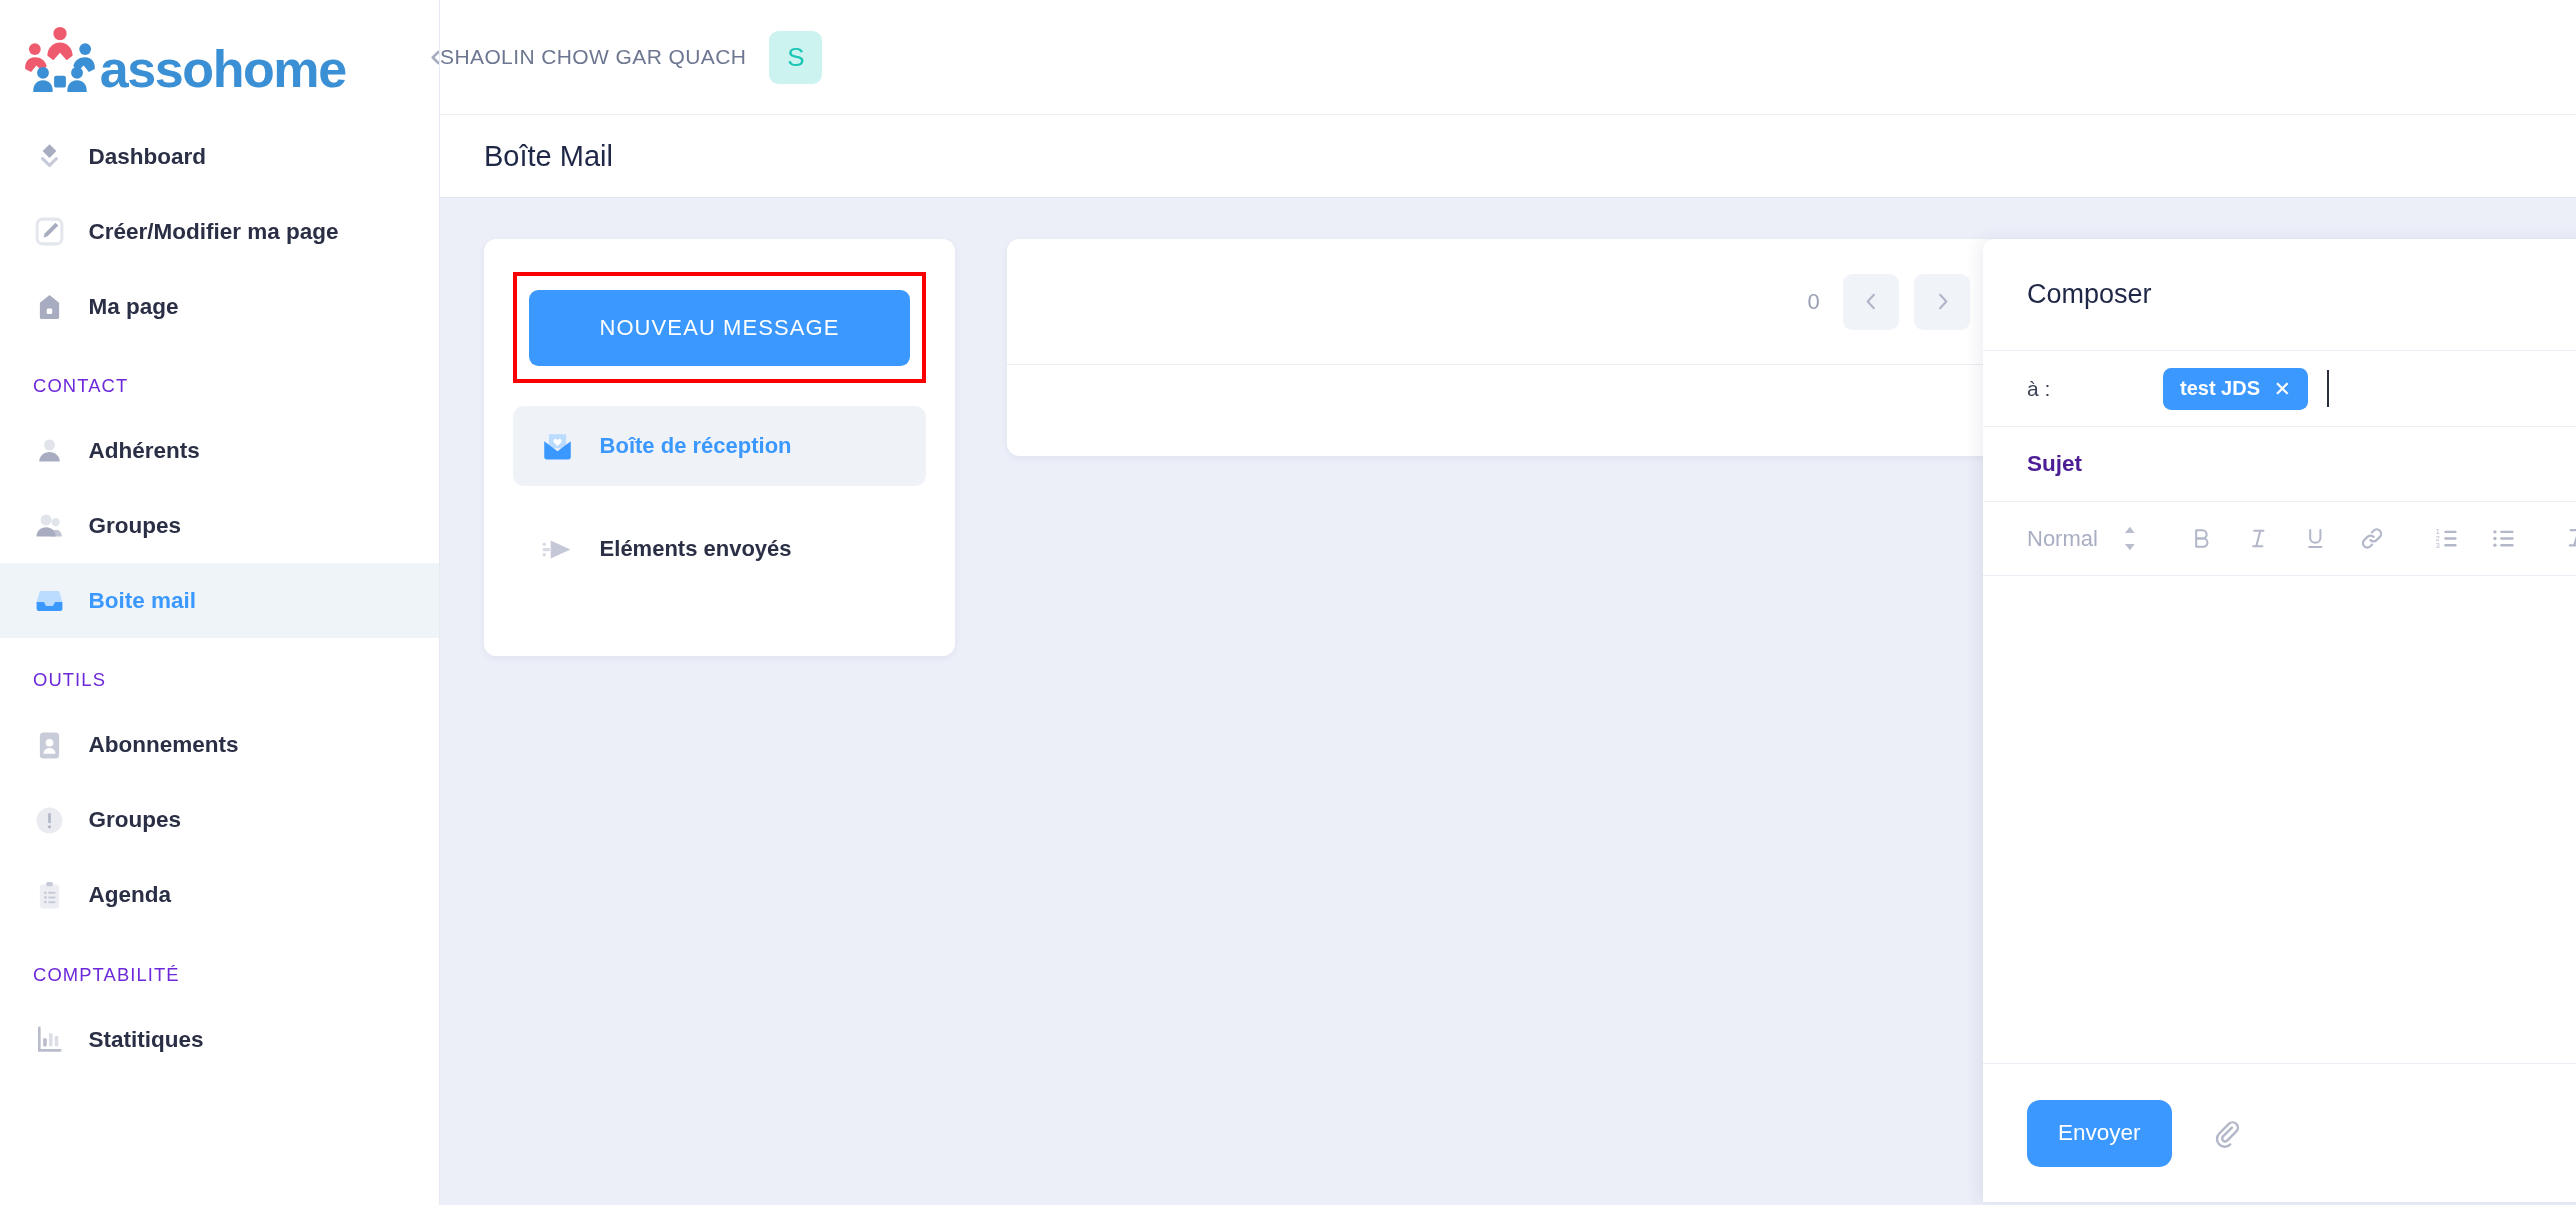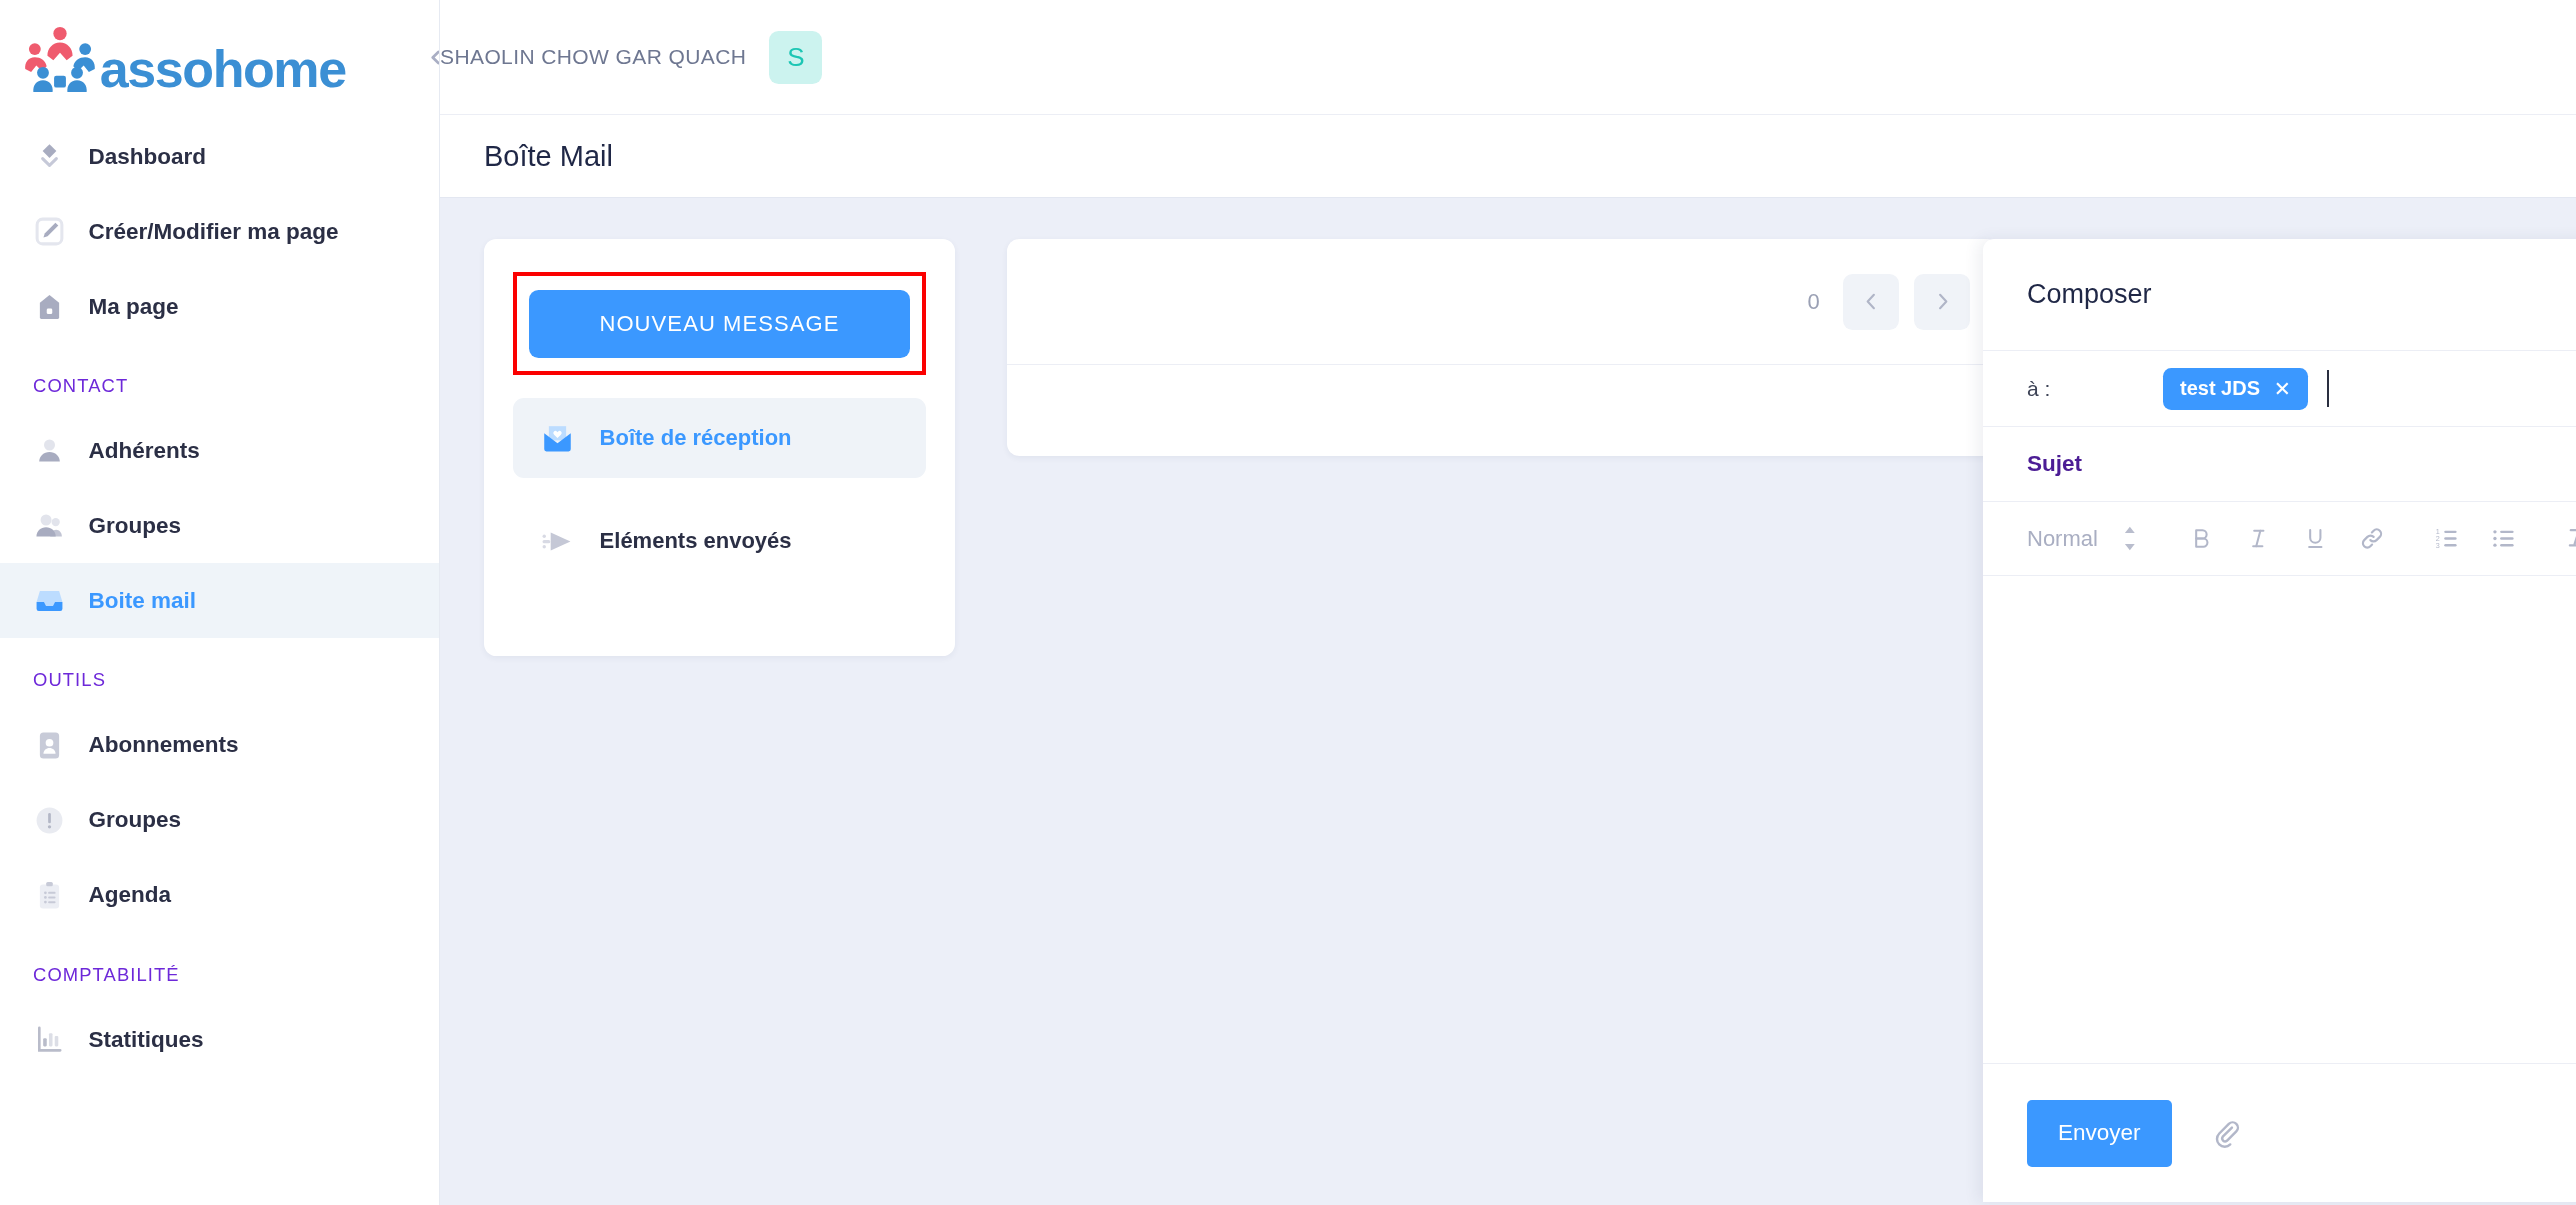--- a/index.html
+++ b/index.html
@@ -99,21 +99,21 @@
     box-shadow: 0 2px 6.8px rgba(40,50,90,.06);
     padding: 33px 29px 38px 29px;
     height: 417px;
   }
   .new-msg-highlight {
     border: 4.8px solid #fb0000;
     padding: 13.6px 12.3px;
     background: #ffffff;
   }
   .btn-new {
-    width: 100%; height: 68px;
+    width: 100%; height: 76px;
     background: #3b98ff; border: none; border-radius: 9.5px;
     color: #ffffff; font-size: 22px; letter-spacing: 1.1px;
     font-family: inherit; cursor: pointer;
     display: flex; align-items: center; justify-content: center;
   }
   .folder-item {
     display: flex; align-items: center; gap: 22px;
     height: 80px; border-radius: 11px;
     padding-left: 24.6px; margin-top: 23px;
     cursor: pointer;
@@ -205,21 +205,21 @@
 
   .comp-body { flex: 1 1 auto; background: #ffffff; border-bottom: 0.7px solid #eceef5; cursor: text; }
 
   .comp-foot {
     height: 138px; flex: 0 0 138px;
     display: flex; align-items: center;
     padding: 0 40px 0 44px; gap: 30px;
   }
   .btn-send {
     height: 67px; padding: 0 31px;
-    background: #3b98ff; border: none; border-radius: 5px;
+    background: #3b98ff; border: none; border-radius: 13px;
     color: #ffffff; font-size: 22.5px; font-family: inherit; cursor: pointer;
   }
   .foot-ico { width: 49px; height: 49px; display: flex; align-items: center; justify-content: center; cursor: pointer; color: #b2b7c9; }
   .foot-spacer { flex: 1 1 auto; }
 
   svg { display: block; }
 </style>
 </head>
 <body>
 

